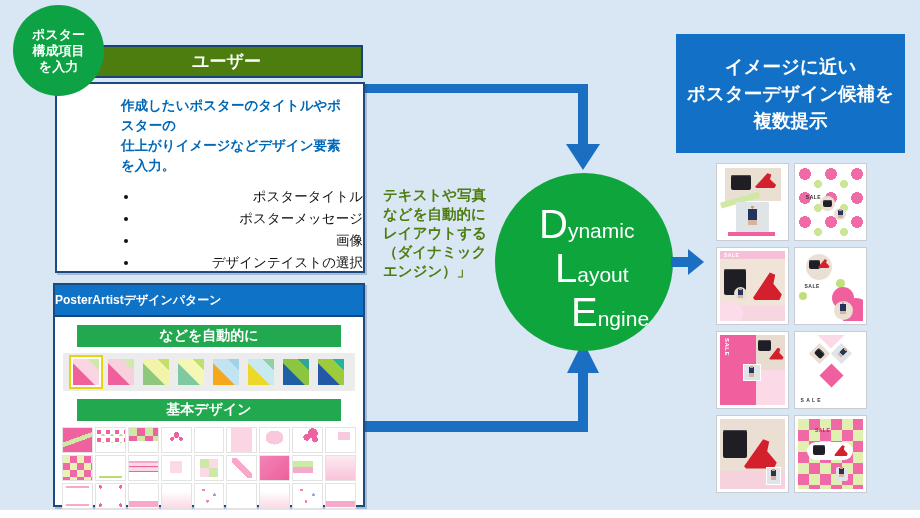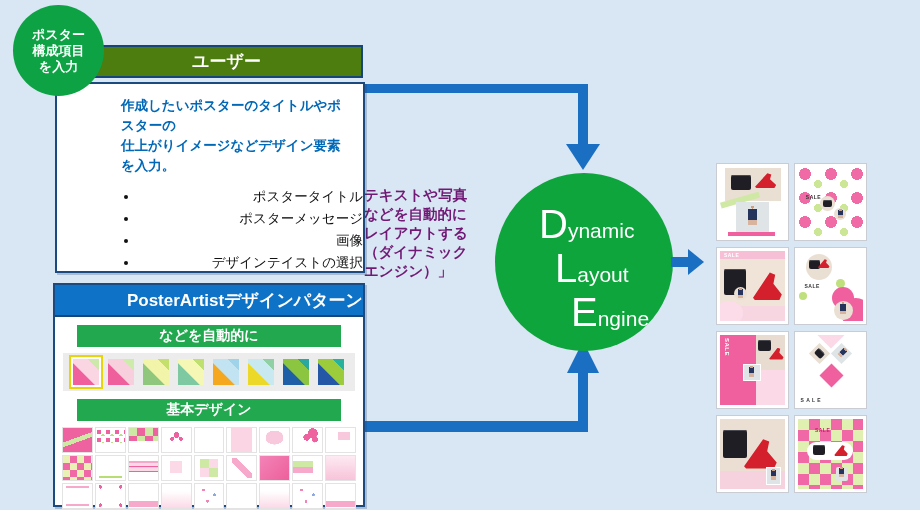--- a/index.html
+++ b/index.html
@@ -19,21 +19,21 @@
     border:2px solid #1c4a7e;box-sizing:border-box;z-index:2;box-shadow:2px 2px 0 rgba(27,63,110,.25);padding-left:48px;}
   .user-intro{margin:12px 14px 0 16px;color:#0068b7;font-weight:bold;font-size:13.5px;line-height:20px;}
   .user-intro span{display:block;}
   .user-bullets{margin:10px 0 0 0;padding-left:34px;font-size:13.5px;line-height:22px;color:#111;}
   .user-bullets li{list-style:disc;text-align:right;}
 
   
   .pattern-box{position:absolute;left:53px;top:283px;width:312px;height:224px;background:#fff;
     border:2px solid #1c4a7e;box-sizing:border-box;z-index:2;box-shadow:2px 2px 0 rgba(27,63,110,.25);}
   .pattern-header{height:30px;background:#0e72c6;border-bottom:2px solid #16457a;color:#fff;
-    font-weight:bold;font-size:17px;display:flex;align-items:center;justify-content:flex-end;}
+    font-weight:bold;font-size:12px;display:flex;align-items:center;justify-content:flex-start;}
   .green-band{width:264px;height:22px;margin:8px auto 0;background:#22a84e;color:#fff;
     font-weight:bold;font-size:14px;display:flex;align-items:center;justify-content:center;}
   .swatch-strip{margin:6px 8px 0;height:38px;background:#ececec;display:flex;align-items:center;
     gap:9px;padding:0 10px;box-sizing:border-box;}
   .swatch{width:26px;height:26px;background:
     linear-gradient(225deg,var(--t1) 0 22%,transparent 22.5%),
     linear-gradient(to top right,var(--t2) 0 42%,transparent 42.5%),
     var(--b);}
   .swatch.selected{box-shadow:0 0 0 2px #fff,0 0 0 4px #e8d40a;}
   .thumb-grid{margin:6px 7px 0;display:grid;grid-template-columns:repeat(9,1fr);grid-auto-rows:26px;gap:2px;}
@@ -85,21 +85,21 @@
     radial-gradient(circle 1.4px at 45% 72%,#f284b7 99%,transparent),#fff;}
 
   
   .arr{position:absolute;background:#1b6fc2;}
   .tri{position:absolute;width:0;height:0;}
   .tri-down{border-left:17px solid transparent;border-right:17px solid transparent;border-top:26px solid #1b6fc2;}
   .tri-up{border-left:16px solid transparent;border-right:16px solid transparent;border-bottom:32px solid #1b6fc2;}
   .tri-right{border-top:13px solid transparent;border-bottom:13px solid transparent;border-left:16px solid #1b6fc2;}
 
   
-  .dle-caption{position:absolute;left:364px;top:186px;width:118px;color:#701a75;
+  .dle-caption{position:absolute;left:383px;top:186px;width:118px;color:#4d7c0f;
     font-weight:bold;font-size:14.5px;line-height:19px;}
   .dle-caption span{display:block;}
   .dle-circle{position:absolute;left:495px;top:173px;width:178px;height:178px;border-radius:50%;
     background:#0ea53c;color:#fff;box-sizing:border-box;padding-top:30px;}
   .dle-word{display:flex;align-items:baseline;line-height:1.05;}
   .dle-word .cap{font-size:40px;}
   .dle-word .rest{font-size:21px;}
   .w1{margin-left:44px;}
   .w2{margin-left:60px;margin-top:2px;}
   .w3{margin-left:76px;margin-top:2px;}
@@ -257,20 +257,25 @@
     </div>
     <div class="dle-word w3">
       <span class="cap">E</span>
         <span class="rest">ngine</span>
     </div>
   </div>
 
   <div class="arr" style="left:671px;top:257px;width:17px;height:10px;"></div>
   <div class="tri tri-right" style="left:688px;top:249px;"></div>
 
+  <div class="output-box">
+    <span>イメージに近い</span>
+    <span>ポスターデザイン候補を</span>
+    <span>複数提示</span>
+  </div>
 
   <div class="poster-grid">
 
     <div class="card">
       <div class="poster">
         <span class="p1-top">
           <span class="bag" style="left:10%;top:22%;width:20px;height:15px;"></span>
           <span class="heel" style="right:8%;top:14%;width:22px;height:15px;"></span>
         </span>
         <span class="p1-ribbon"></span>

